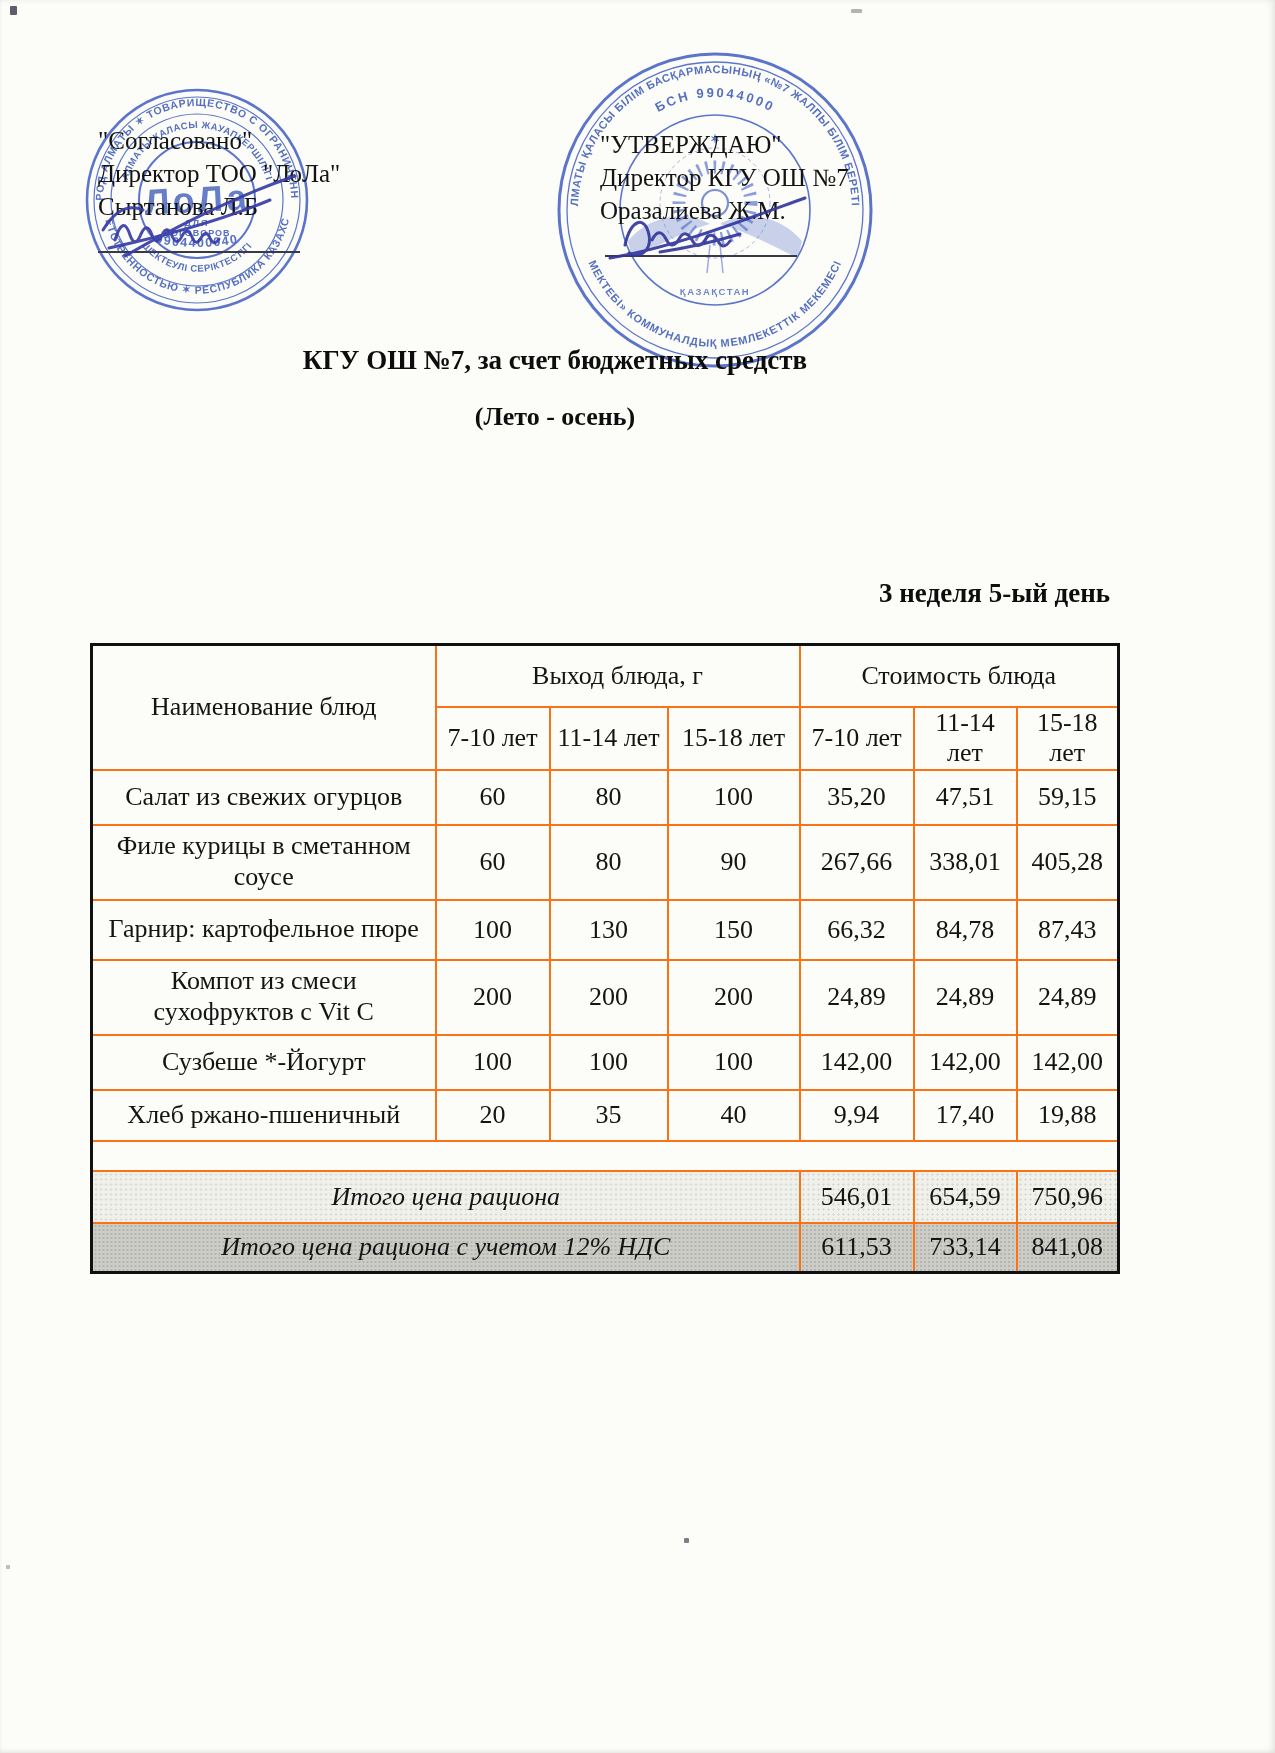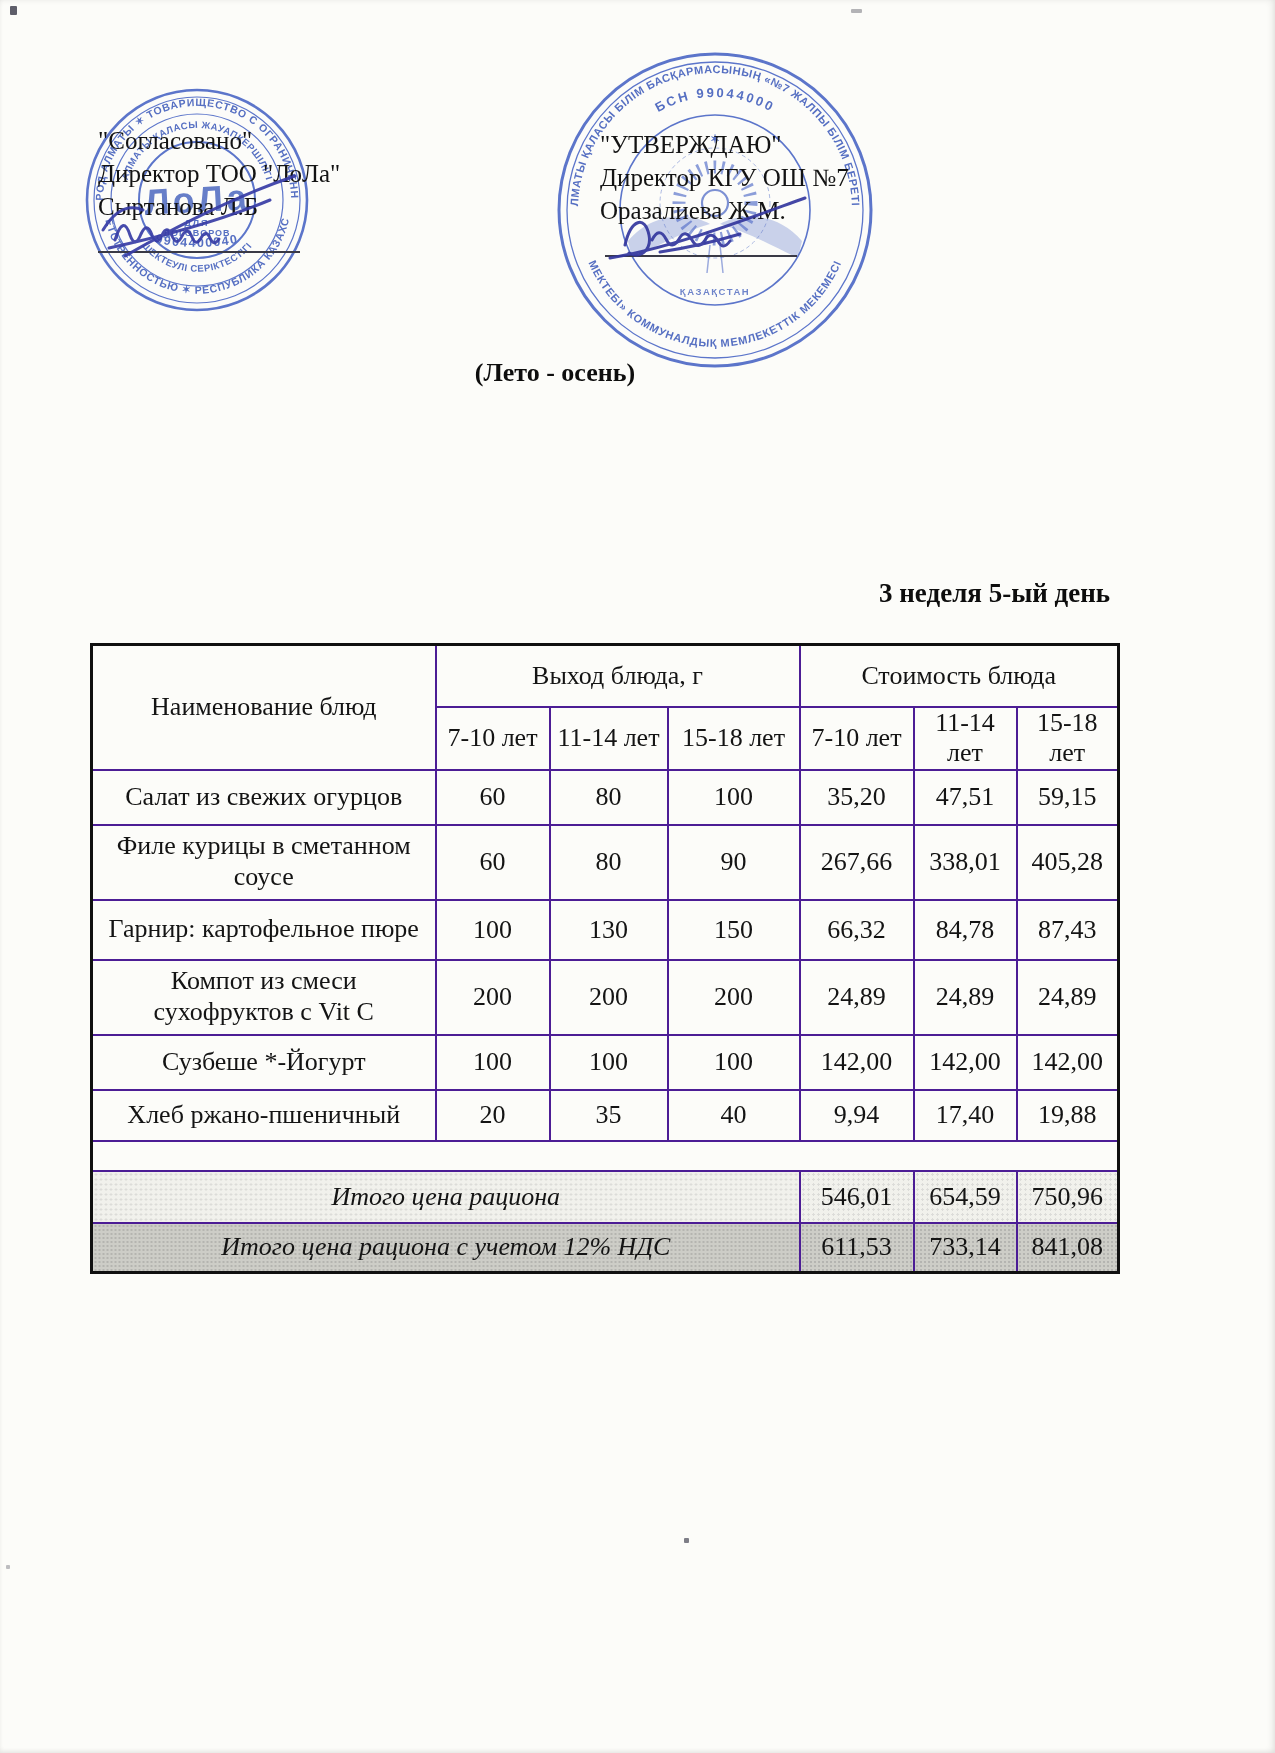--- a/index.html
+++ b/index.html
@@ -10,26 +10,26 @@
   
   .stamp{position:absolute;opacity:.88;}
   .sig{position:absolute;}
   .uline{position:absolute;height:2px;background:#3a3a46;}
   
   .approval{position:absolute;font-size:25px;line-height:33px;color:#131313;white-space:nowrap;}
   
   .titleblock{position:absolute;left:0;width:1110px;text-align:center;color:#0d0d0d;}
   .t-line{font-weight:bold;font-size:27px;line-height:36px;}
   .t-pre{white-space:pre;}
-  .season{font-weight:bold;font-size:26px;margin-top:16px;}
+  .season{font-weight:bold;font-size:26px;margin-top:24px;}
   .dayhead{position:absolute;left:0;width:1110px;text-align:right;font-weight:bold;font-size:27px;color:#0d0d0d;}
   
   table.menu{position:absolute;left:90px;top:643px;border-collapse:collapse;table-layout:fixed;
              border:3px solid #101010;color:#141414;}
-  table.menu td, table.menu th{border:2px solid #4c1d95;padding:0 4px;vertical-align:middle;
+  table.menu td, table.menu th{border:2px solid #f97316;padding:0 4px;vertical-align:middle;
              font-weight:normal;font-size:26px;text-align:center;}
   th.hgroup{font-weight:bold;}
   th.hname{font-weight:bold;}
   th.hage{font-weight:bold;font-size:25px;white-space:nowrap;}
   th.hage2{font-weight:bold;font-size:25px;white-space:pre-line;line-height:1.15;}
   td.name{text-align:left;padding-left:7px;white-space:pre-line;line-height:1.18;}
   tr.empty td{border-left:none;border-right:none;}
   td.tlabel{text-align:left;font-style:italic;font-weight:bold;font-size:23px;padding-left:9px;}
   tr.tot1 td{background:
       radial-gradient(rgba(40,40,50,.10) 1px, transparent 1.2px);
@@ -126,20 +126,21 @@
   <svg class="sig" style="left:600px;top:190px" width="220" height="85" viewBox="0 0 220 85">
     <g stroke="#34379e" stroke-width="3" fill="none" stroke-linecap="round" opacity=".92">
       <path d="M 25 55 c 6 -26 20 -30 24 -10 c 3 16 -10 24 -20 18"></path>
       <path d="M 52 50 q 7 -14 14 -1 q 6 12 13 0 q 6 -11 13 1 q 6 11 13 0 q 6 -10 13 1 q 5 10 12 0"></path>
       <path d="M 10 68 C 70 58 130 35 205 8"></path>
       <path d="M 60 62 q 40 -6 80 -18"></path>
     </g>
   </svg>
 
   <div class="titleblock" style="top:342px">
+    <div class="t-line">КГУ ОШ №7, за счет бюджетных средств</div>
     <div class="season">(Лето - осень)</div>
   </div>
   <div class="dayhead" style="top:578px">3 неделя 5-ый день</div>
 
   <table class="menu">
     <colgroup>
       <col style="width:344px">
         <col style="width:114px">
         <col style="width:118px">
         <col style="width:132px">

